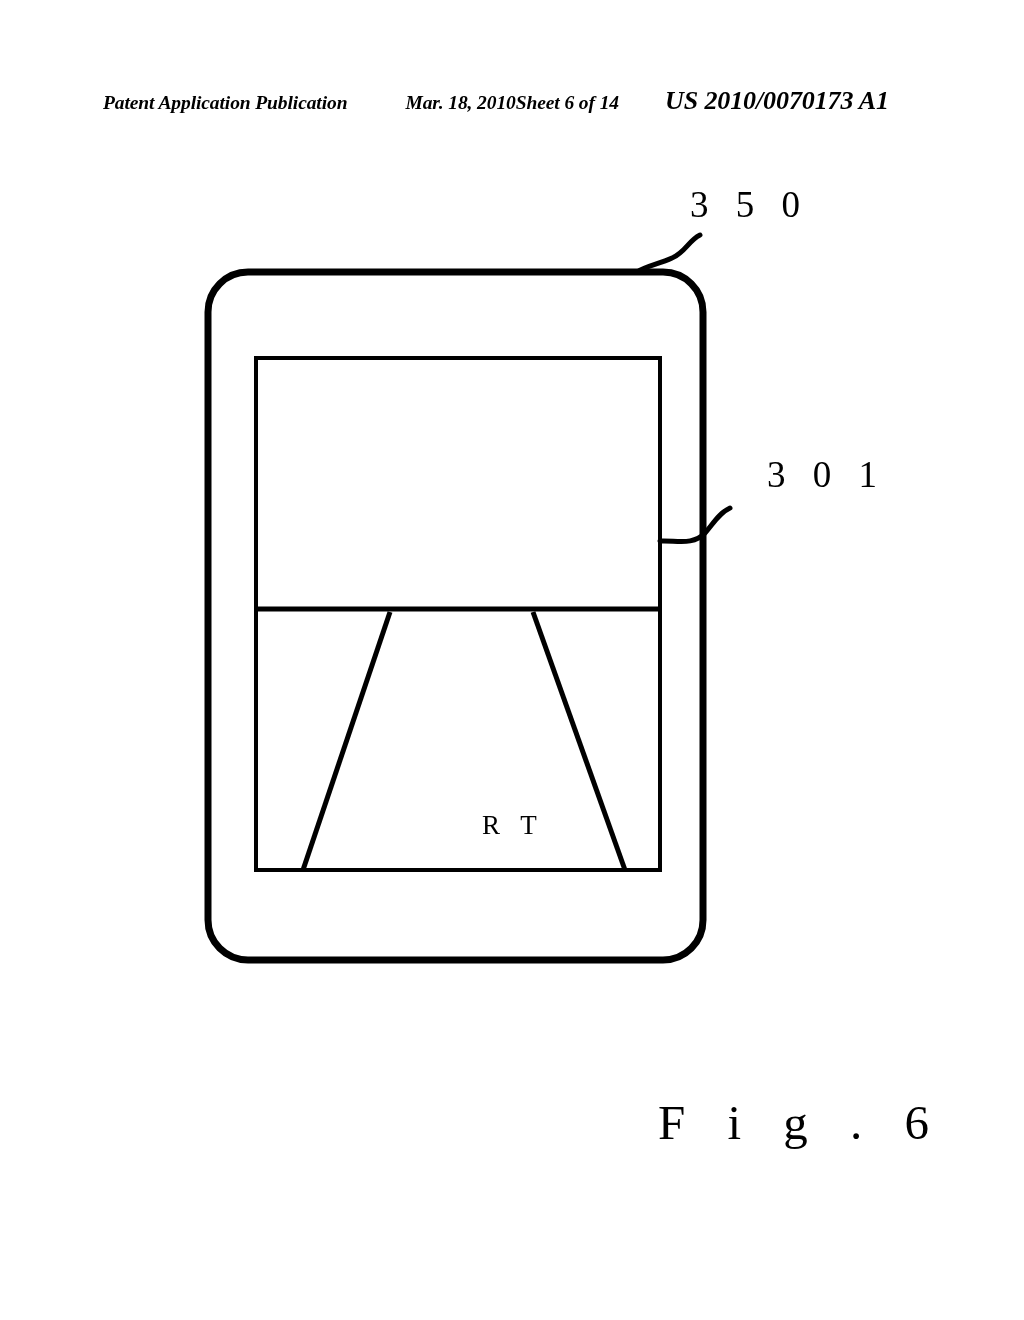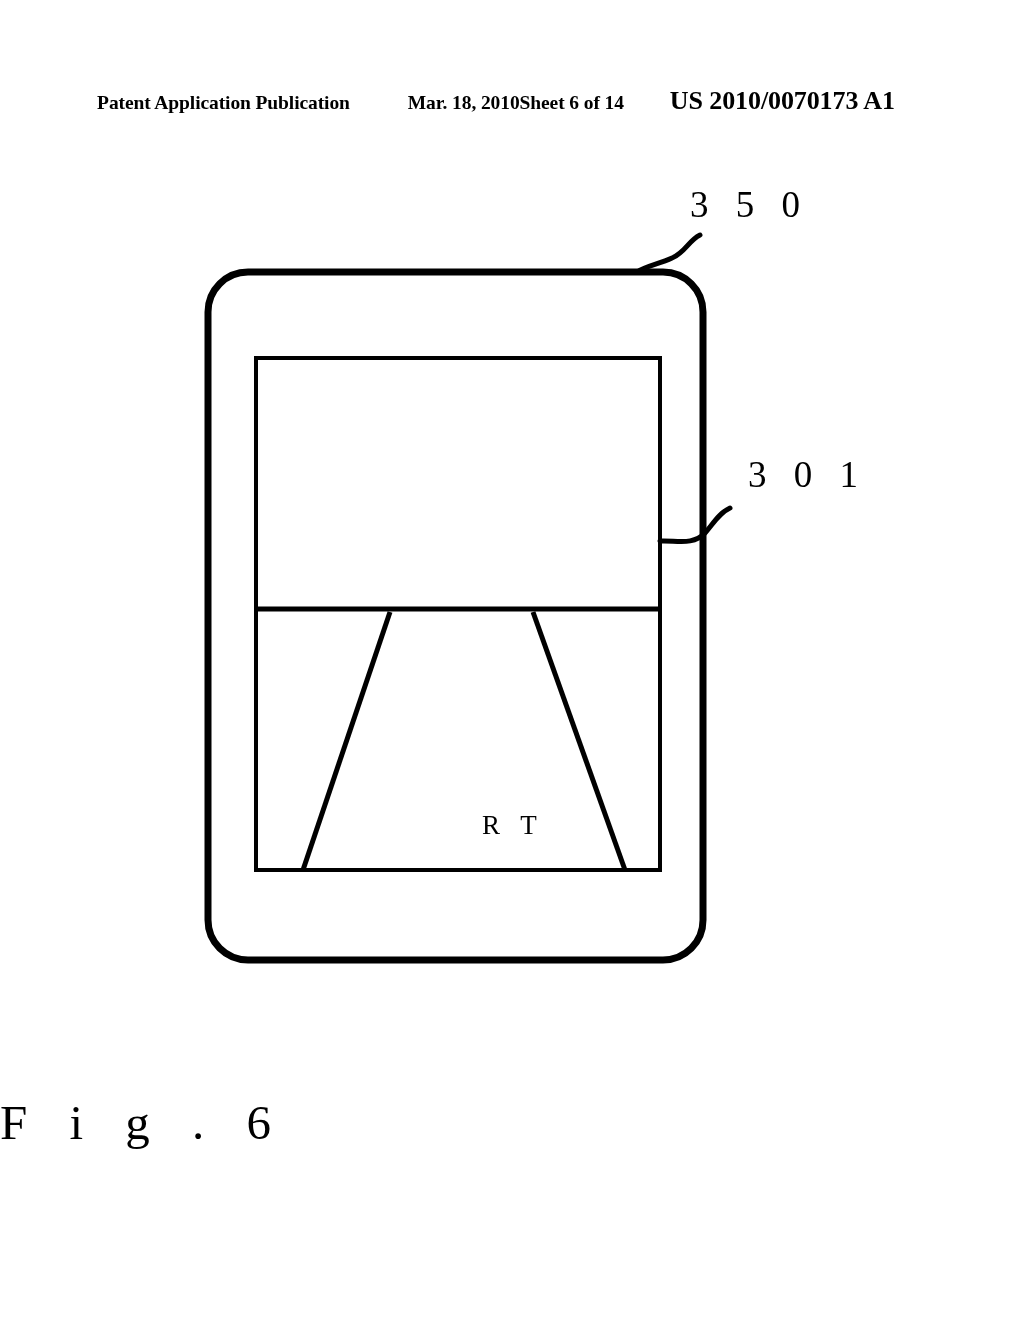--- a/index.html
+++ b/index.html
@@ -21,20 +21,21 @@
   .page-header {
     position: absolute;
     top: 86px;
     left: 0;
     width: 992px;
     height: 30px;
     display: flex;
     align-items: baseline;
     justify-content: center;
     white-space: nowrap;
+    font-style: italic;
   }
   .hdr-pub {
     font-family: "Liberation Serif", "DejaVu Serif", serif;
     font-weight: bold;
     font-size: 19.5px;
     letter-spacing: -0.1px;
   }
   .hdr-date {
     font-family: "Liberation Serif", "DejaVu Serif", serif;
     font-weight: bold;
@@ -73,21 +74,21 @@
     font-size: 37px;
     letter-spacing: 9px;
     white-space: nowrap;
     line-height: 1;
   }
   #ref-300 {
     left: 690px;
     top: 186px;
   }
   #ref-301 {
-    left: 748px;
+    left: 767px;
     top: 456px;
   }
 
   
   .screen-text {
     position: absolute;
     font-family: "Liberation Serif", "DejaVu Serif", serif;
     font-size: 27px;
     letter-spacing: 7px;
     white-space: nowrap;
@@ -95,21 +96,21 @@
     left: 482px;
     top: 812px;
   }
 
   
   .fig-caption {
     position: absolute;
     left: 0;
     top: 1098px;
     width: 944px;
-    text-align: left;
+    text-align: right;
     font-family: "Liberation Serif", "DejaVu Serif", serif;
     font-size: 49px;
     letter-spacing: 15px;
     line-height: 1;
     white-space: nowrap;
   }
 </style>
 </head>
 <body>
 

